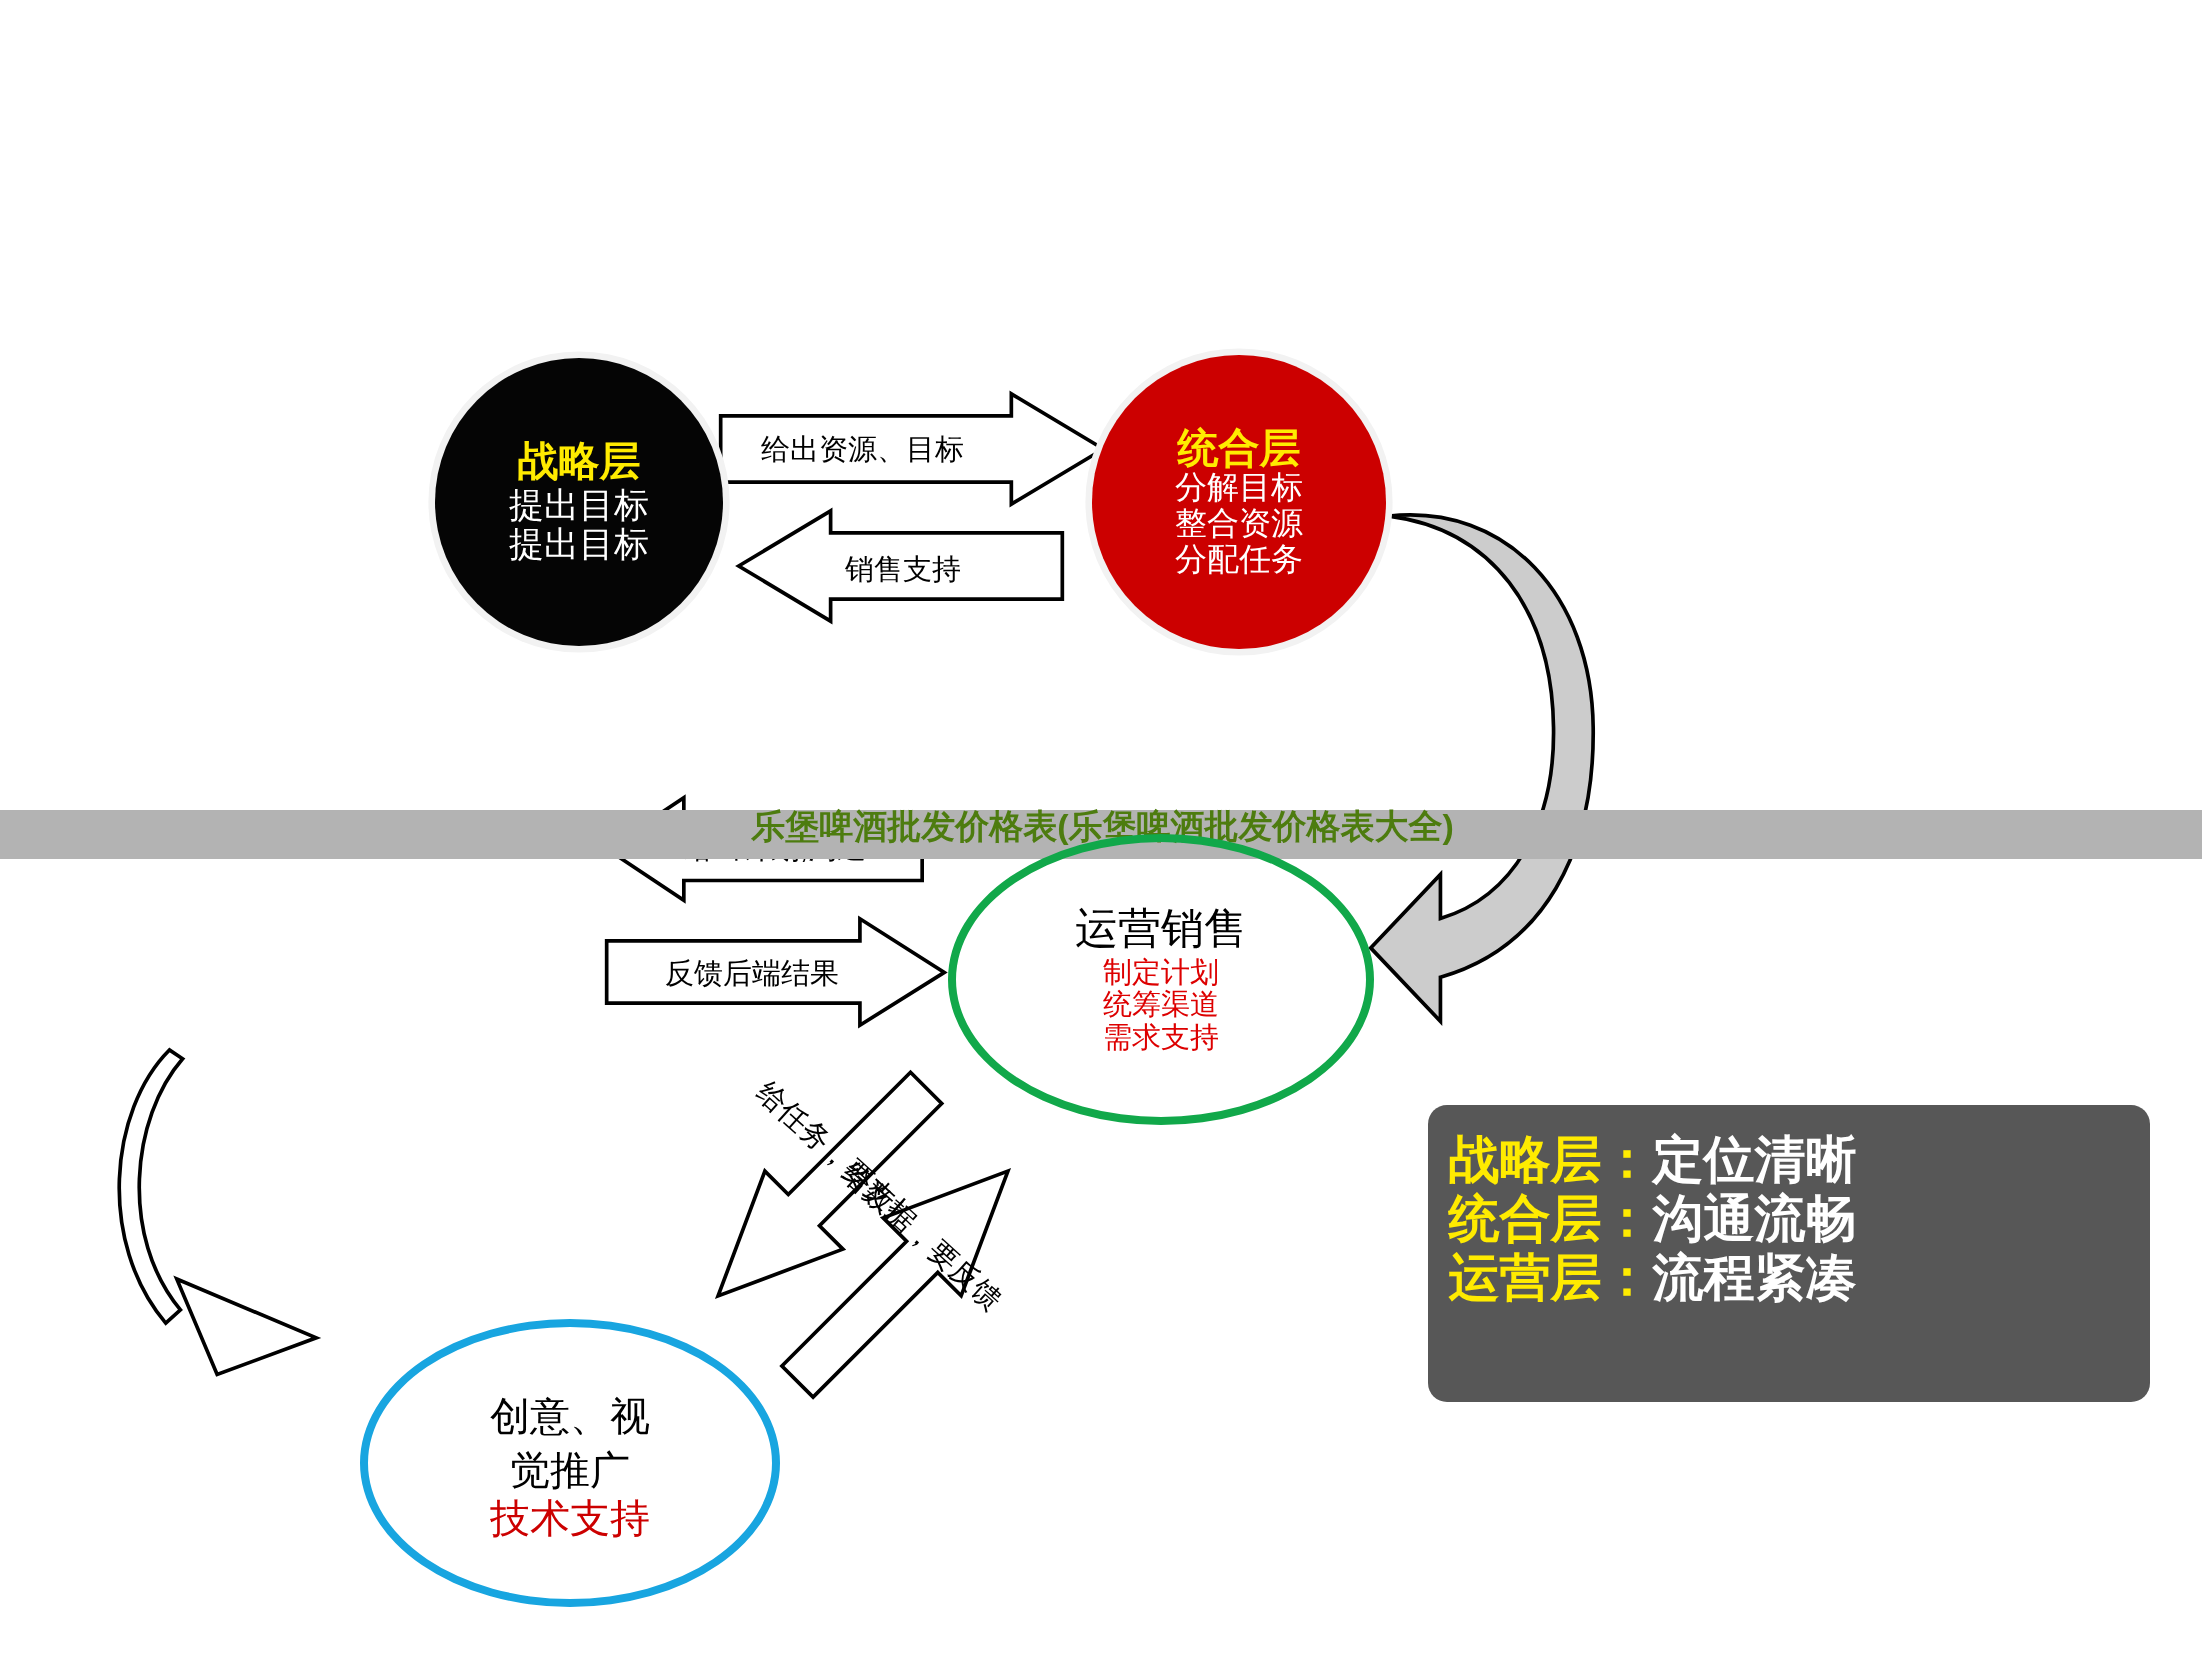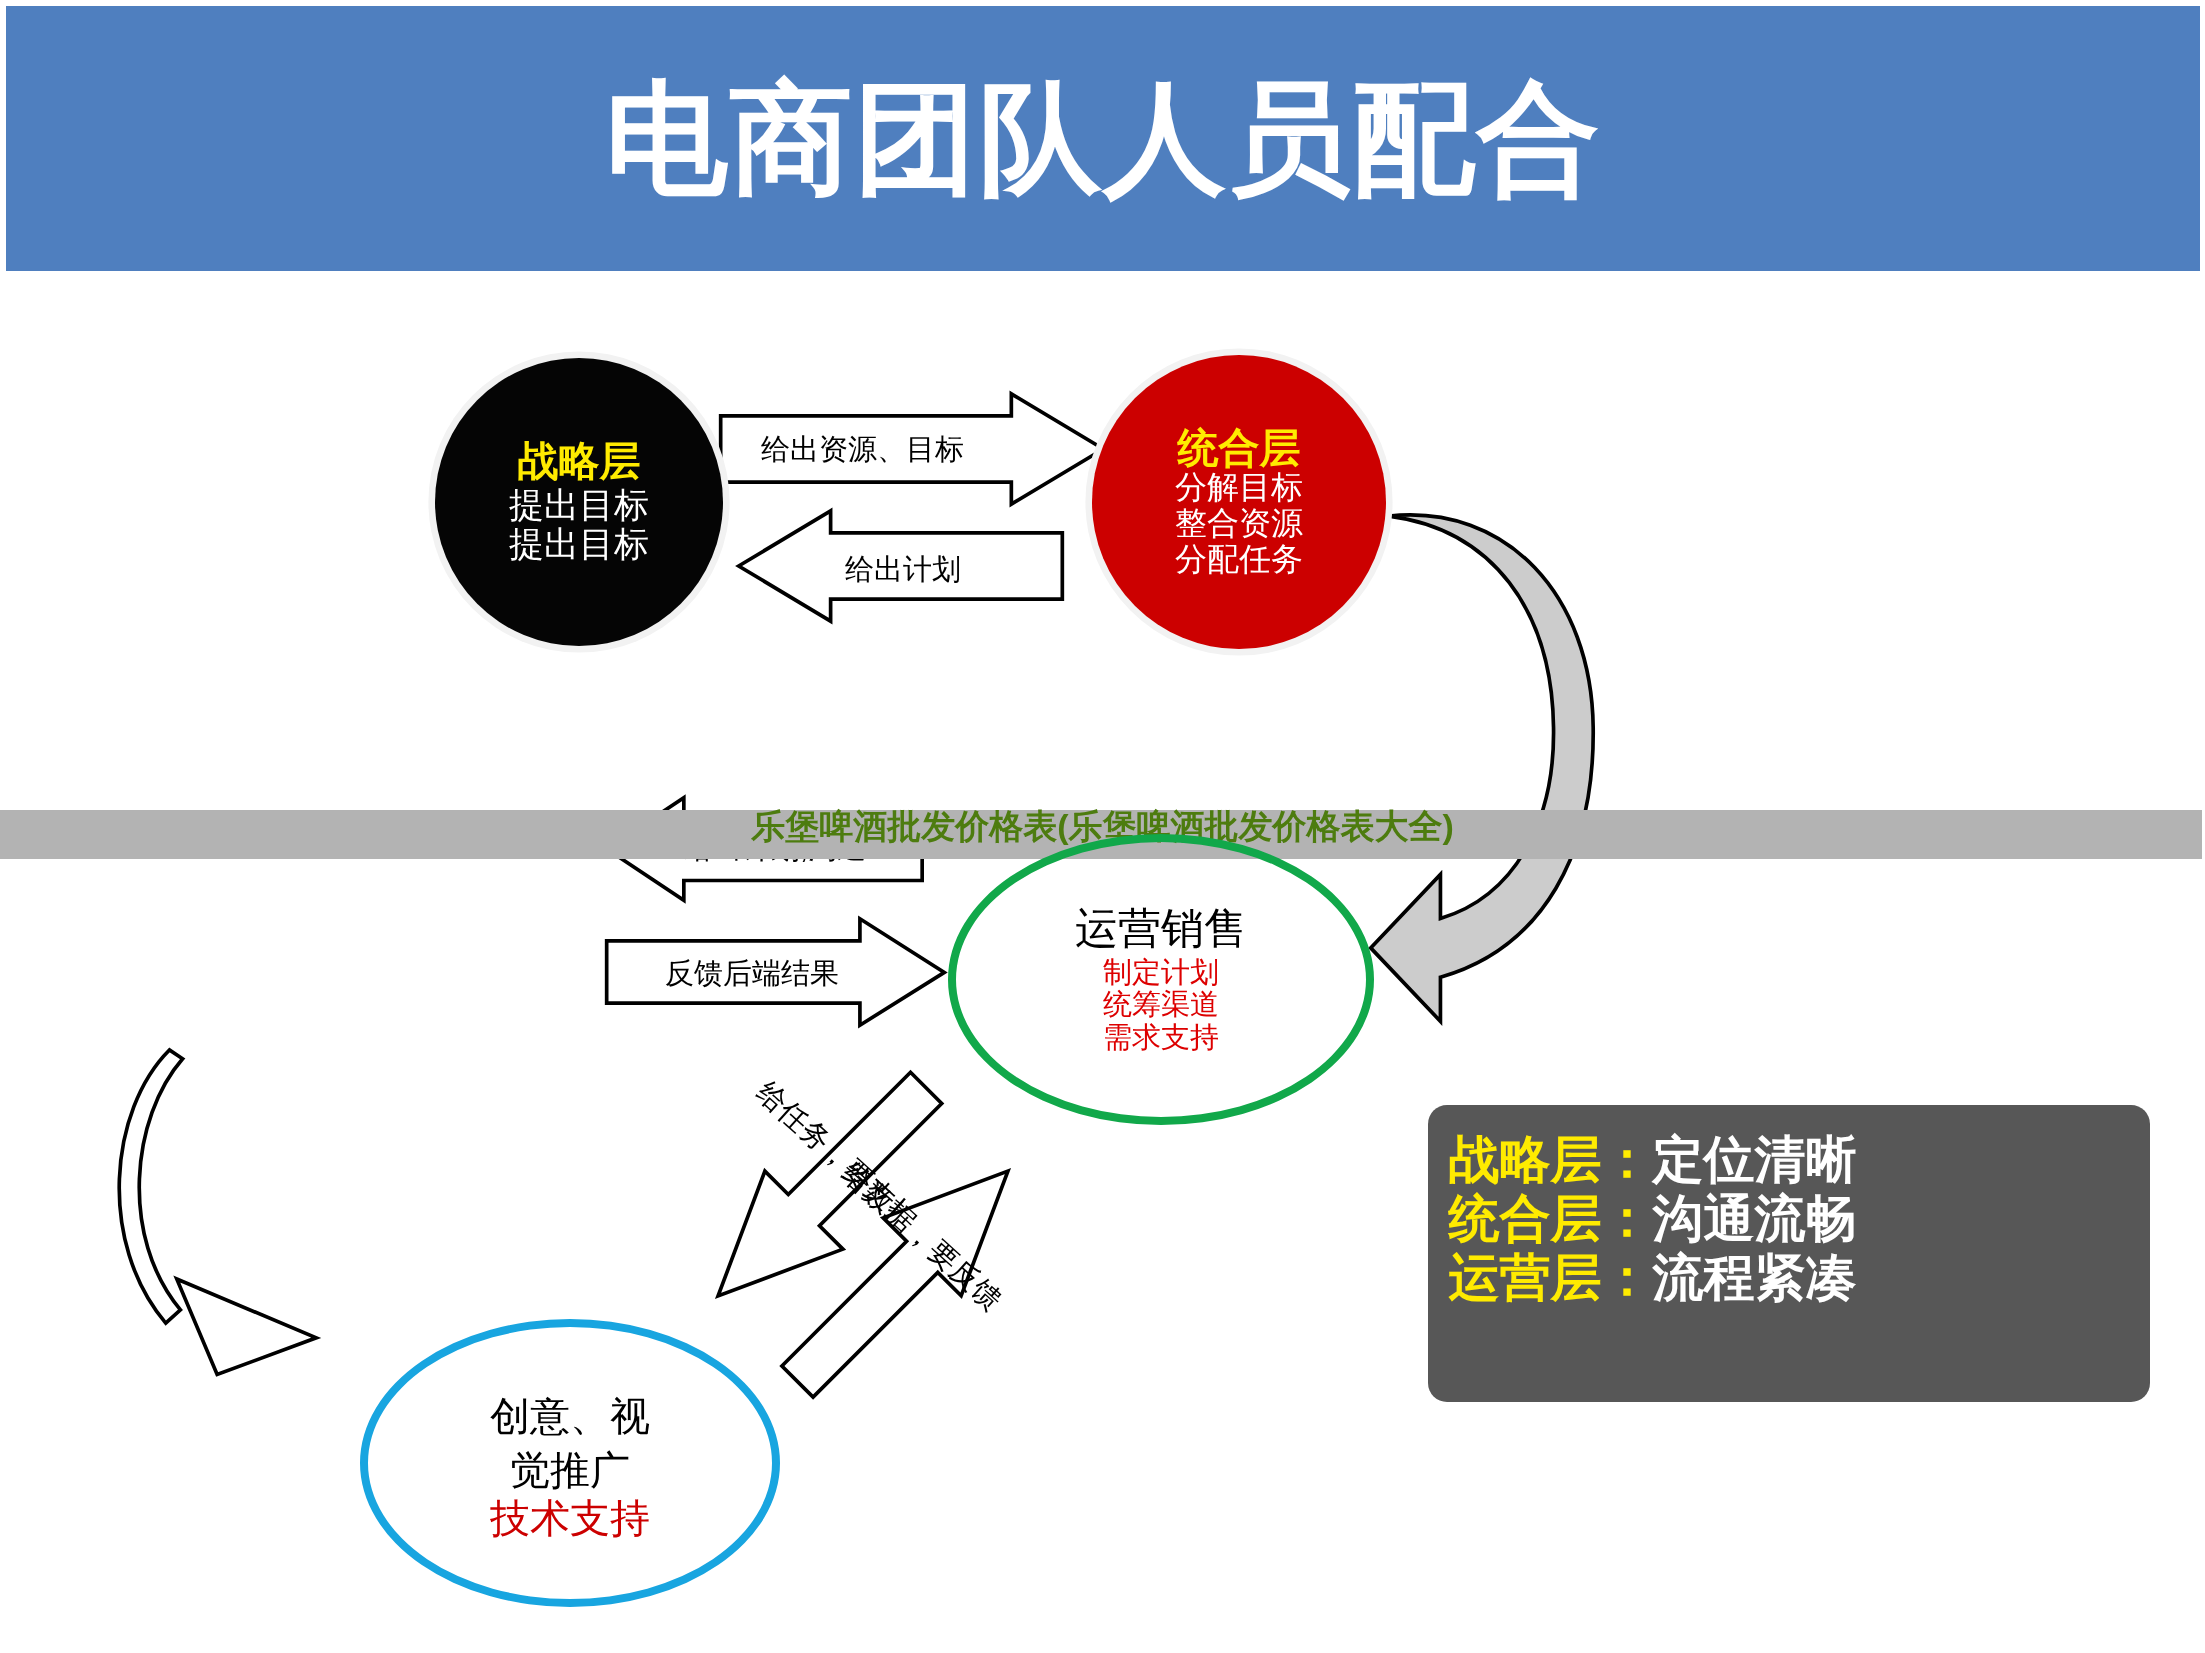--- a/index.html
+++ b/index.html
@@ -196,33 +196,30 @@
     font-weight: normal;
   }
   .rot-neg45 { transform: rotate(42deg); transform-origin: center center; }
   .rot-pos45 { transform: rotate(42deg); transform-origin: center center; }
 </style>
 </head>
 <body>
 
 <div id="stage">
 
-  <div id="title-banner">
-    <div id="title-text">电商团队人员配合</div>
-  </div>
 
   <svg class="arrow-svg" style="left:717px; top:390px;" width="390" height="118" viewBox="0 0 530 160">
     <polygon class="arrow-outline" points="5,35 400,35 400,5 525,80 400,155 400,125 5,125"></polygon>
   </svg>
   <div class="arrow-label" style="left:761px; top:430px;">给出资源、目标</div>
 
   <svg class="arrow-svg" style="left:735px; top:507px;" width="331" height="118" viewBox="0 0 450 160">
     <polygon class="arrow-outline" points="5,80 130,5 130,35 445,35 445,125 130,125 130,155"></polygon>
   </svg>
-  <div class="arrow-label" style="left:845px; top:550px;">给出计划</div>
+  <div class="arrow-label" style="left:845px; top:550px;">销售支持</div>
 
   <svg class="arrow-svg" style="left:1367px; top:507px;" width="235" height="588" viewBox="0 0 320 800">
     <path class="arrow-grey" d="M 30 12
          C 170 30, 252 140, 254 300
          C 256 430, 200 530, 100 560
          L 100 500
          L 5 600
          L 100 700
          L 100 640
          C 240 600, 310 470, 308 300

